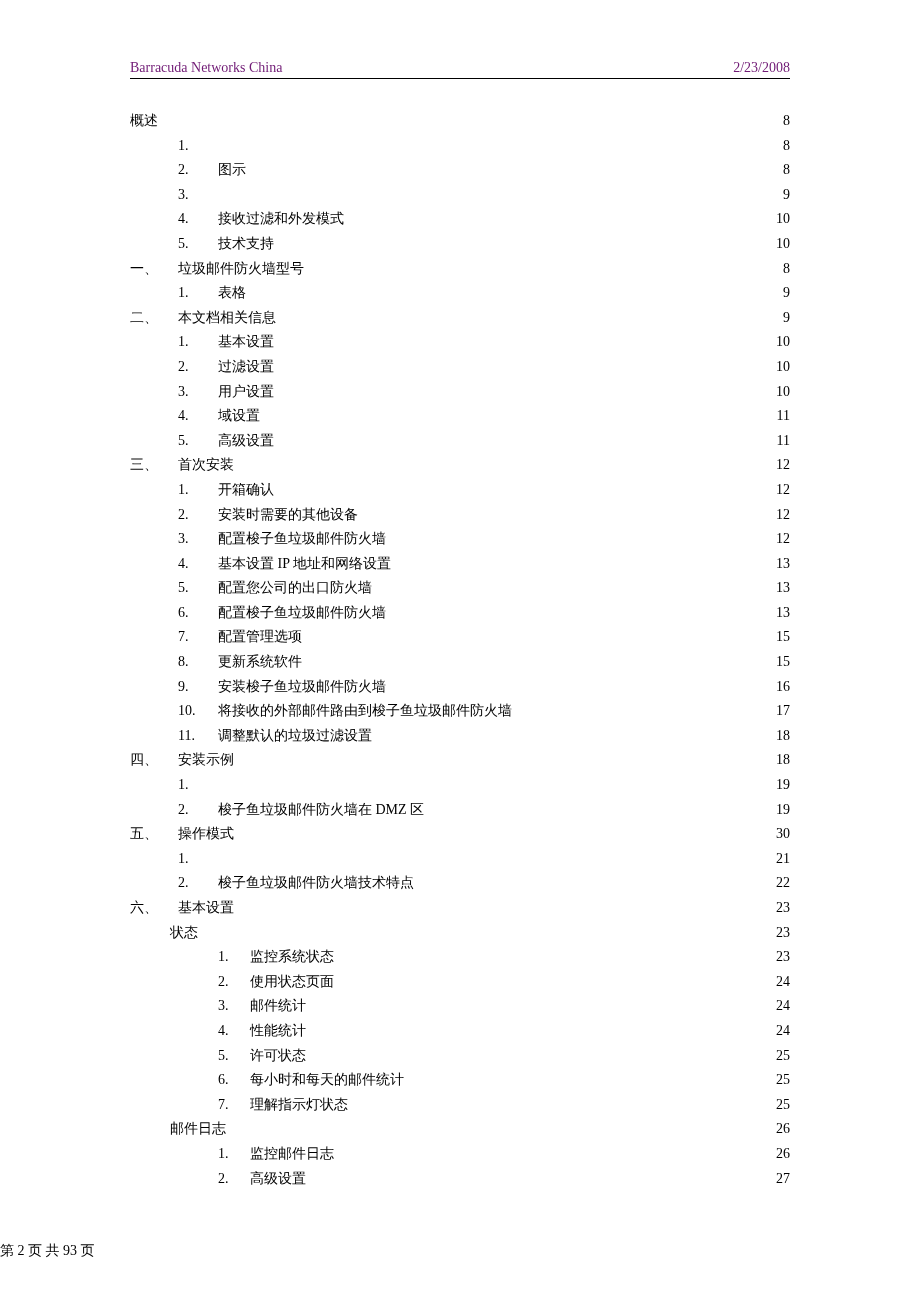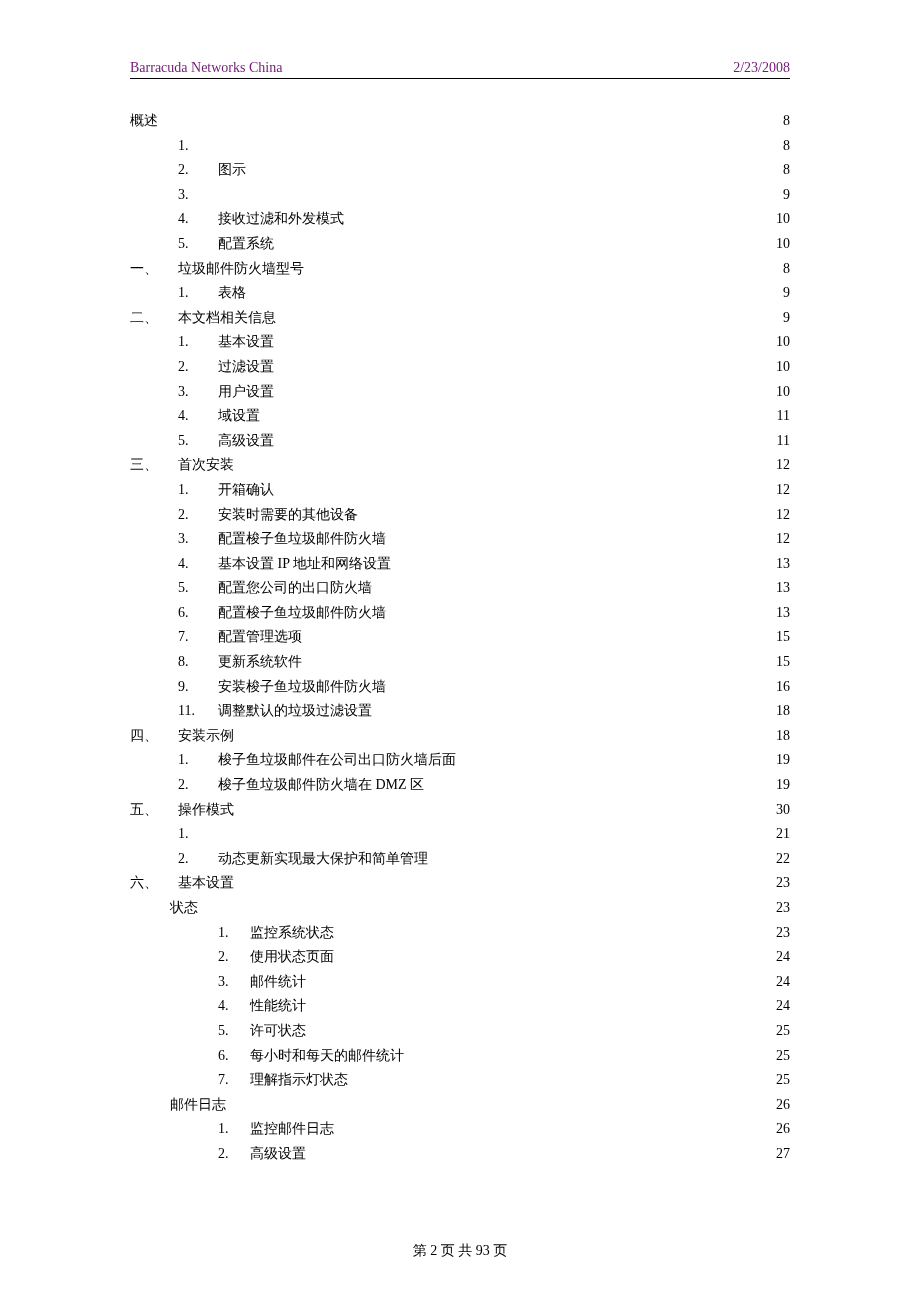--- a/index.html
+++ b/index.html
@@ -73,21 +73,20 @@
   .pg {
     flex: 0 0 auto;
     text-align: right;
     min-width: 20px;
   }
   .footer {
     position: absolute;
     bottom: 42px;
     left: 0;
     right: 0;
-    text-align: center;
     font-size: 14px;
   }
 </style>
 </head>
 <body>
 
 <div class="page">
 
   <div class="header">
     <span>Barracuda Networks China</span>
@@ -122,21 +121,21 @@
       <div class="toc-row">
         <span class="indent48"></span>
         <span class="col-b">4.</span>
         <span class="title">接收过滤和外发模式</span>
         <span class="dots"></span>
         <span class="pg">10</span>
       </div>
       <div class="toc-row">
         <span class="indent48"></span>
         <span class="col-b">5.</span>
-        <span class="title">配置系统</span>
+        <span class="title">技术支持</span>
         <span class="dots"></span>
         <span class="pg">10</span>
       </div>
       <div class="toc-row">
         <span class="col-a">一、</span>
         <span class="title">垃圾邮件防火墙型号</span>
         <span class="dots"></span>
         <span class="pg">8</span>
       </div>
       <div class="toc-row">
@@ -251,35 +250,41 @@
       </div>
       <div class="toc-row">
         <span class="indent48"></span>
         <span class="col-b">9.</span>
         <span class="title">安装梭子鱼垃圾邮件防火墙</span>
         <span class="dots"></span>
         <span class="pg">16</span>
       </div>
       <div class="toc-row">
         <span class="indent48"></span>
+        <span class="col-b">10.</span>
+        <span class="title">将接收的外部邮件路由到梭子鱼垃圾邮件防火墙</span>
+        <span class="dots"></span>
+        <span class="pg">17</span>
+      </div>
+      <div class="toc-row">
+        <span class="indent48"></span>
         <span class="col-b">11.</span>
         <span class="title">调整默认的垃圾过滤设置</span>
         <span class="dots"></span>
         <span class="pg">18</span>
       </div>
       <div class="toc-row">
         <span class="col-a">四、</span>
         <span class="title">安装示例</span>
         <span class="dots"></span>
         <span class="pg">18</span>
       </div>
       <div class="toc-row">
         <span class="indent48"></span>
         <span class="col-b">1.</span>
-        <span class="title">梭子鱼垃圾邮件在公司出口防火墙后面</span>
         <span class="dots"></span>
         <span class="pg">19</span>
       </div>
       <div class="toc-row">
         <span class="indent48"></span>
         <span class="col-b">2.</span>
         <span class="title">梭子鱼垃圾邮件防火墙在 DMZ 区</span>
         <span class="dots"></span>
         <span class="pg">19</span>
       </div>
@@ -291,21 +296,21 @@
       </div>
       <div class="toc-row">
         <span class="indent48"></span>
         <span class="col-b">1.</span>
         <span class="dots"></span>
         <span class="pg">21</span>
       </div>
       <div class="toc-row">
         <span class="indent48"></span>
         <span class="col-b">2.</span>
-        <span class="title">动态更新实现最大保护和简单管理</span>
+        <span class="title">梭子鱼垃圾邮件防火墙技术特点</span>
         <span class="dots"></span>
         <span class="pg">22</span>
       </div>
       <div class="toc-row">
         <span class="col-a">六、</span>
         <span class="title">基本设置</span>
         <span class="dots"></span>
         <span class="pg">23</span>
       </div>
       <div class="toc-row">

